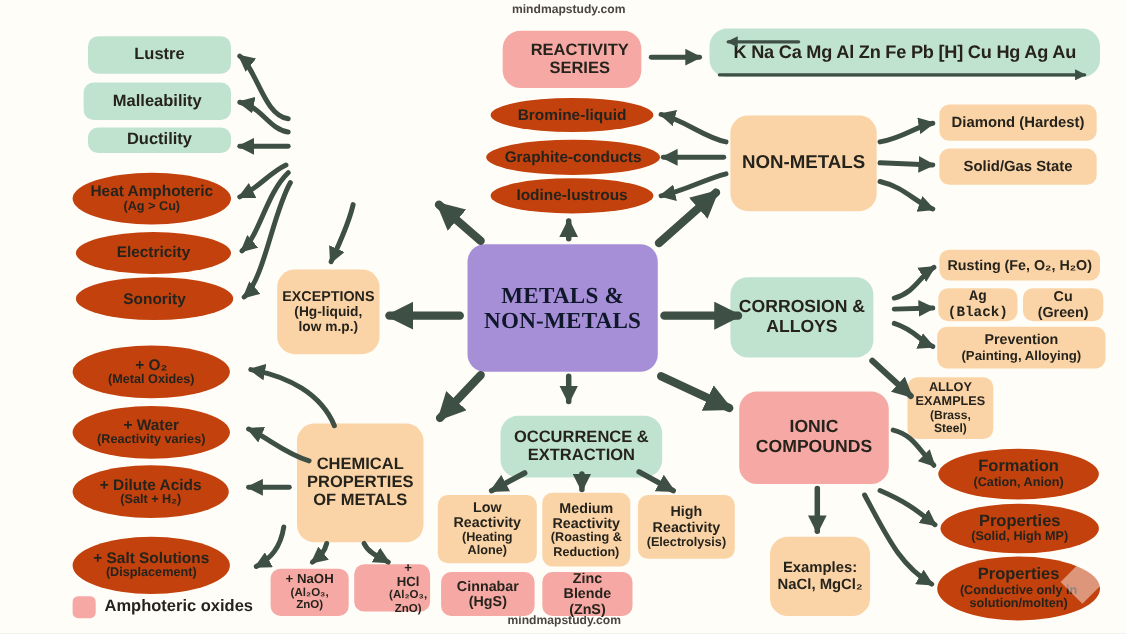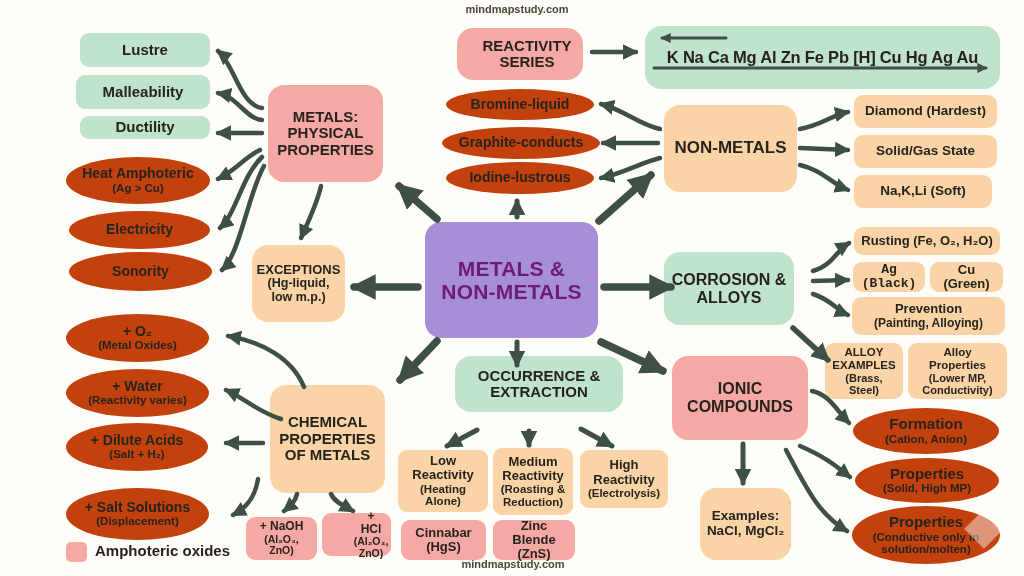--- a/index.html
+++ b/index.html
@@ -8,40 +8,40 @@
   .node{position:absolute;display:flex;flex-direction:column;align-items:center;
         justify-content:center;text-align:center;font-weight:700;color:#26231c;
         line-height:1.1;box-sizing:border-box;padding:2px 6px;}
   .rect{border-radius:9px;}
   .bigrect{border-radius:16px;}
   .oval{border-radius:50%;}
   .green{background:#c0e3cf;}
   .pink{background:#f6a9a4;}
   .orange{background:#fad4a6;}
   .lav{background:#c2410c;}
-  .purple{background:#a78fd8;color:#701a75;}
+  .purple{background:#a78fd8;color:#0f172a;font-family:Liberation Serif, serif;}
   .sub{font-size:11.5px;line-height:1.1;}
   .brand{position:absolute;font-size:11px;font-weight:700;color:#4a463e;
          width:200px;text-align:center;}
   .arrows{position:absolute;left:0;top:0;z-index:6;pointer-events:none;}
   .watermark-diamond{position:absolute;left:970px;top:515px;width:28px;height:28px;
          background:rgba(255,255,255,0.45);transform:rotate(45deg);z-index:7;}
 </style>
 </head>
 <body>
 
 <div class="canvas">
 
   <div class="brand" style="left:417px;top:3px;">mindmapstudy.com</div>
   <div class="brand" style="left:413px;top:558px;">mindmapstudy.com</div>
 
   <div class="node pink bigrect" style="left:457px;top:28px;width:126px;height:52px;font-size:15px;padding-left:20px;">
     <span>REACTIVITY SERIES</span>
   </div>
-  <div class="node green bigrect" style="left:645px;top:26px;width:355px;height:63px;font-size:16.5px;letter-spacing:-0.2px;">
+  <div class="node green bigrect" style="left:645px;top:26px;width:355px;height:44px;font-size:16.5px;letter-spacing:-0.2px;">
     <span>K Na Ca Mg Al Zn Fe Pb [H] Cu Hg Ag Au</span>
   </div>
 
   <div class="node green rect" style="left:80px;top:33px;width:130px;height:34px;font-size:15px;">
     <span>Lustre</span>
   </div>
   <div class="node green rect" style="left:76px;top:75px;width:134px;height:34px;font-size:15px;">
     <span>Malleability</span>
   </div>
   <div class="node green rect" style="left:80px;top:116px;width:130px;height:23px;font-size:15px;">
@@ -51,23 +51,20 @@
     <span>Heat Amphoteric</span>
     <span class="sub">(Ag &gt; Cu)</span>
   </div>
   <div class="node lav oval" style="left:69px;top:211px;width:141px;height:38px;font-size:14px;">
     <span>Electricity</span>
   </div>
   <div class="node lav oval" style="left:69px;top:252px;width:143px;height:39px;font-size:14px;">
     <span>Sonority</span>
   </div>
 
-  <div class="node pink bigrect" style="left:268px;top:85px;width:115px;height:97px;font-size:15px;">
-    <span>METALS: PHYSICAL PROPERTIES</span>
-  </div>
 
   <div class="node orange bigrect" style="left:252px;top:245px;width:93px;height:77px;font-size:13px;">
     <span>EXCEPTIONS</span>
     <span class="sub" style="font-size:12.5px;">(Hg-liquid, low m.p.)</span>
   </div>
 
   <div class="node lav oval" style="left:446px;top:89px;width:148px;height:31px;font-size:14px;">
     <span>Bromine-liquid</span>
   </div>
   <div class="node lav oval" style="left:442px;top:127px;width:158px;height:32px;font-size:14px;">
@@ -85,23 +82,20 @@
   <div class="node orange bigrect" style="left:664px;top:105px;width:133px;height:87px;font-size:17px;">
     <span>NON-METALS</span>
   </div>
 
   <div class="node orange rect" style="left:854px;top:95px;width:143px;height:33px;font-size:13.5px;">
     <span>Diamond (Hardest)</span>
   </div>
   <div class="node orange rect" style="left:854px;top:135px;width:143px;height:33px;font-size:13.5px;">
     <span>Solid/Gas State</span>
   </div>
-  <div class="node orange rect" style="left:854px;top:175px;width:138px;height:33px;font-size:13.5px;">
-    <span>Na,K,Li (Soft)</span>
-  </div>
 
   <div class="node green bigrect" style="left:664px;top:252px;width:130px;height:73px;font-size:16px;">
     <span>CORROSION &amp; ALLOYS</span>
   </div>
   <div class="node orange rect" style="left:854px;top:227px;width:146px;height:28px;font-size:13px;">
     <span>Rusting (Fe, O₂, H₂O)</span>
   </div>
   <div class="node orange rect" style="left:853px;top:262px;width:72px;height:30px;font-size:13px;font-family:Liberation Mono, monospace;">
     <span>Ag (Black)</span>
   </div>
@@ -109,24 +103,20 @@
     <span>Cu (Green)</span>
   </div>
   <div class="node orange rect" style="left:852px;top:297px;width:153px;height:38px;font-size:13px;">
     <span>Prevention</span>
     <span class="sub" style="font-size:12px;">(Painting, Alloying)</span>
   </div>
   <div class="node orange rect" style="left:825px;top:343px;width:78px;height:56px;font-size:11.5px;">
     <span>ALLOY EXAMPLES</span>
     <span class="sub" style="font-size:11px;">(Brass, Steel)</span>
   </div>
-  <div class="node orange rect" style="left:908px;top:343px;width:99px;height:56px;font-size:11.5px;">
-    <span>Alloy Properties</span>
-    <span class="sub" style="font-size:11px;">(Lower MP, Conductivity)</span>
-  </div>
 
   <div class="node pink bigrect" style="left:672px;top:356px;width:136px;height:84px;font-size:16px;">
     <span>IONIC COMPOUNDS</span>
   </div>
   <div class="node orange bigrect" style="left:700px;top:488px;width:91px;height:72px;font-size:13.5px;">
     <span>Examples:</span>
     <span>NaCl, MgCl₂</span>
   </div>
   <div class="node lav oval" style="left:853px;top:408px;width:146px;height:46px;font-size:15px;">
     <span>Formation</span>
@@ -135,21 +125,21 @@
   <div class="node lav oval" style="left:855px;top:458px;width:144px;height:45px;font-size:15px;">
     <span>Properties</span>
     <span class="sub">(Solid, High MP)</span>
   </div>
   <div class="node lav oval" style="left:852px;top:506px;width:148px;height:58px;font-size:15px;">
     <span>Properties</span>
     <span class="sub">(Conductive only in solution/molten)</span>
   </div>
   <div class="watermark-diamond"></div>
 
-  <div class="node green bigrect" style="left:455px;top:356px;width:168px;height:56px;font-size:15px;">
+  <div class="node green bigrect" style="left:455px;top:378px;width:147px;height:56px;font-size:15px;">
     <span>OCCURRENCE &amp; EXTRACTION</span>
   </div>
   <div class="node orange rect" style="left:398px;top:450px;width:90px;height:62px;font-size:13px;">
     <span>Low Reactivity</span>
     <span class="sub">(Heating Alone)</span>
   </div>
   <div class="node orange rect" style="left:493px;top:448px;width:80px;height:67px;font-size:13px;">
     <span>Medium Reactivity</span>
     <span class="sub">(Roasting &amp; Reduction)</span>
   </div>

